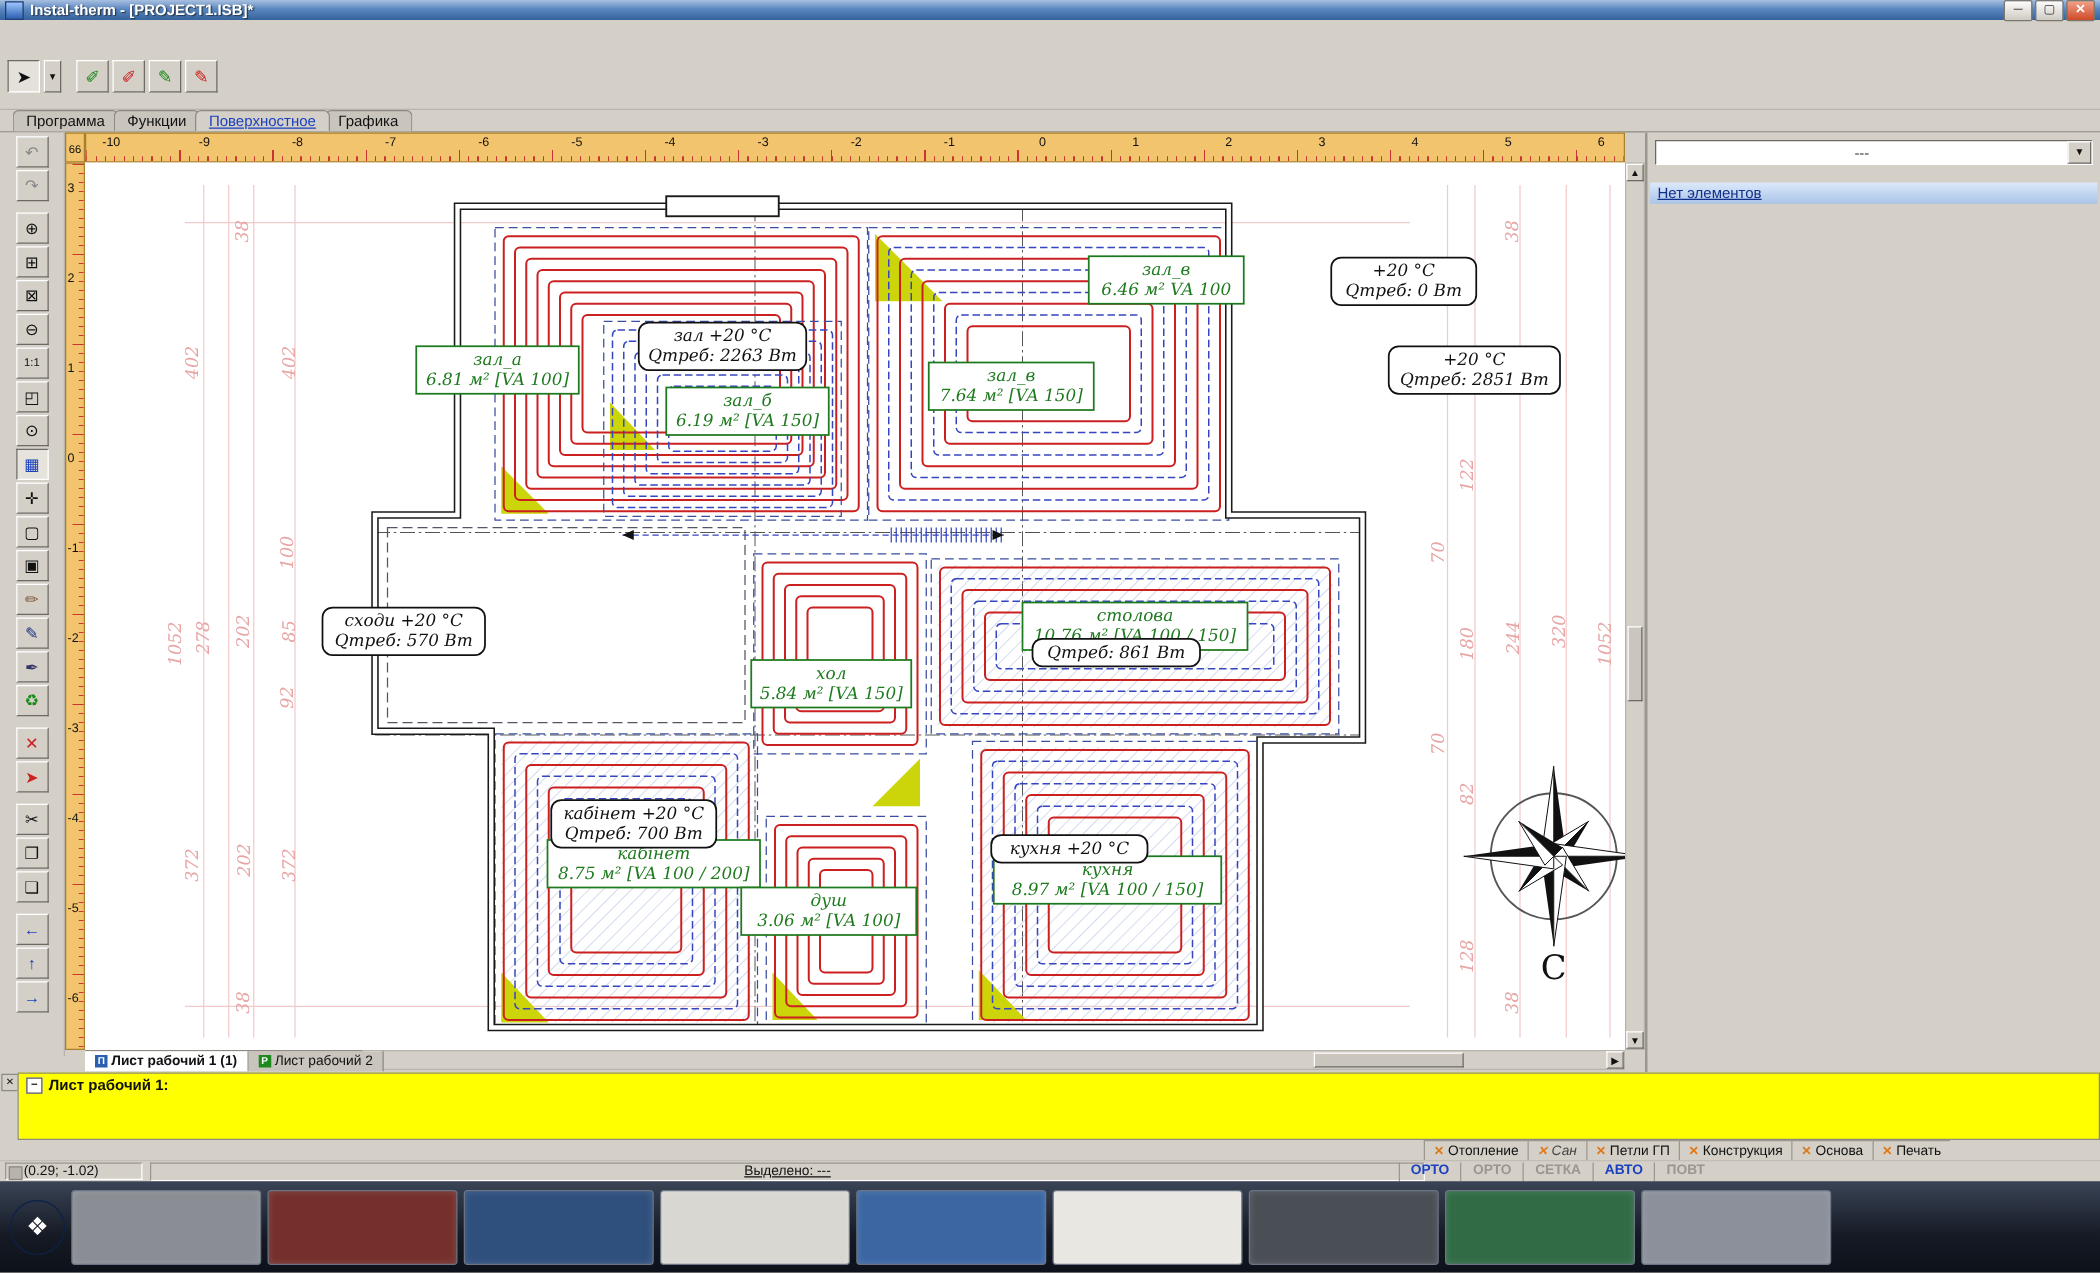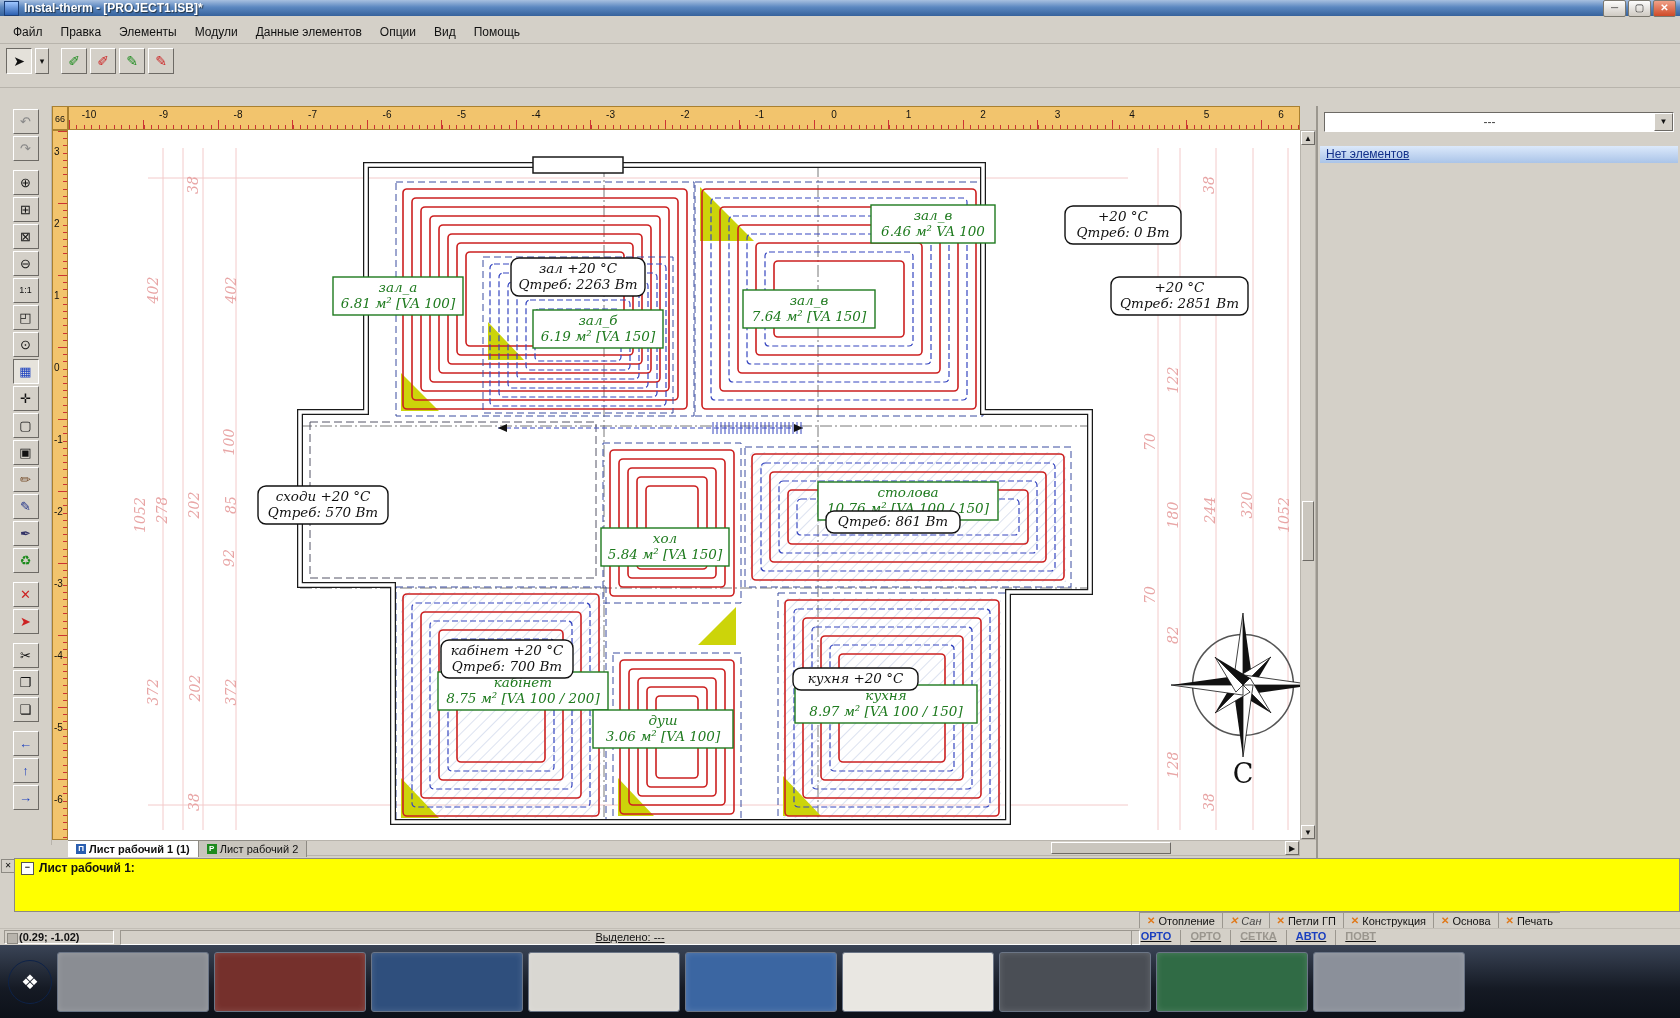--- a/index.html
+++ b/index.html
@@ -89,24 +89,24 @@
   
   #status1{position:absolute;left:0;top:912px;width:1680px;height:16px;background:#d4d0c8;}
   #status2{position:absolute;left:0;top:928px;width:1680px;height:17px;background:#d4d0c8;border-top:1px solid #c2beb6;}
   .sfield{position:absolute;border:1px solid;border-color:#9b978f #fff #fff #9b978f;background:#d4d0c8;
     font-size:11px;text-align:center;box-sizing:border-box;}
   #layerbtns{position:absolute;right:120px;top:0;height:16px;display:flex;}
   .lbtn{display:flex;align-items:center;gap:3px;padding:0 7px;border-left:1px solid #9b978f;border-top:1px solid #9b978f;
     font-size:11px;background:#d4d0c8;white-space:nowrap;}
   .lbtn .x{color:#e07818;font-weight:bold;font-size:10px;}
   .lbtn.ital{font-style:italic;color:#444;}
-  #togglebtns{position:absolute;right:295px;top:1px;height:15px;display:flex;text-decoration:underline;}
+  #togglebtns{position:absolute;right:307px;top:1px;height:15px;display:flex;}
   .tgl{padding:0 9px;border-left:1px solid #9b978f;font-size:11px;font-weight:bold;color:#9a968e;white-space:nowrap;}
   .tgl.on{color:#1a3fbf;}
-  #coords{position:absolute;left:4px;top:1px;width:110px;height:14px;font-size:11px;padding-left:14px;box-sizing:border-box;text-align:left;font-weight:bold;}
+  #coords{position:absolute;left:4px;top:1px;width:110px;height:14px;font-size:11px;padding-left:14px;box-sizing:border-box;text-align:left;}
   #coords .dot{position:absolute;left:2px;top:2px;width:9px;height:9px;background:#b8b4ac;border:1px solid #8d8a83;}
   
   #taskbar{position:absolute;left:0;top:945px;width:1680px;height:73px;background:linear-gradient(#3a4456,#151a24 60%,#0d1119);display:flex;align-items:center;gap:5px;padding-left:8px;box-sizing:border-box;}
   #startorb{width:42px;height:42px;border-radius:50%;background:radial-gradient(circle at 35% 30%,#9cc4f0,#2a62b4 60%,#123а6e);
     border:1px solid #0d2248;color:#fff;font-size:20px;text-align:center;line-height:42px;}
   .thumb-tile{width:150px;height:58px;border:1px solid #6b7586;border-radius:3px;box-shadow:inset 0 0 6px rgba(255,255,255,.15);}
 </style>
 </head>
 <body>
 
@@ -115,45 +115,41 @@
   <div id="titlebar">
     <div class="app-icon"></div>
     <div class="title">Instal-therm - [PROJECT1.ISB]*</div>
     <div id="winbtns">
       <div class="winbtn">─</div>
       <div class="winbtn">▢</div>
       <div class="winbtn close">✕</div>
     </div>
   </div>
 
-  <div id="menubar">
-      <div class="menu-item">Файл</div>
-      <div class="menu-item">Правка</div>
-      <div class="menu-item">Элементы</div>
-      <div class="menu-item">Модули</div>
-      <div class="menu-item">Данные элементов</div>
-      <div class="menu-item">Опции</div>
-      <div class="menu-item">Вид</div>
-      <div class="menu-item">Помощь</div>
-    </div>
 
   <div id="toolbar">
     <div id="toolrow">
       <div class="tbtn pressed">➤</div>
       <div class="tbtn narrow">▾</div>
       <div class="tsep"></div>
       <span id="tool-icons" style="display:flex;gap:3px;">
           <div class="tbtn" style="color: rgb(26, 138, 26);">✐</div>
           <div class="tbtn" style="color: rgb(204, 34, 34);">✐</div>
           <div class="tbtn" style="color: rgb(26, 138, 26);">✎</div>
           <div class="tbtn" style="color: rgb(204, 34, 34);">✎</div>
         </span>
     </div>
   </div>
 
+  <div id="tabstrip">
+      <div class="tab">Программа</div>
+      <div class="tab">Функции</div>
+      <div class="tab active">Поверхностное</div>
+      <div class="tab">Графика</div>
+    </div>
 
   <div id="ruler-corner">66</div>
   <div id="hruler">
       <div class="minor"></div>
       <div class="major"></div>
       <span class="htick" style="left: 20px;">-10</span>
       <span class="htick" style="left: 94.5px;">-9</span>
       <span class="htick" style="left: 169px;">-8</span>
       <span class="htick" style="left: 243.5px;">-7</span>
       <span class="htick" style="left: 318px;">-6</span>

